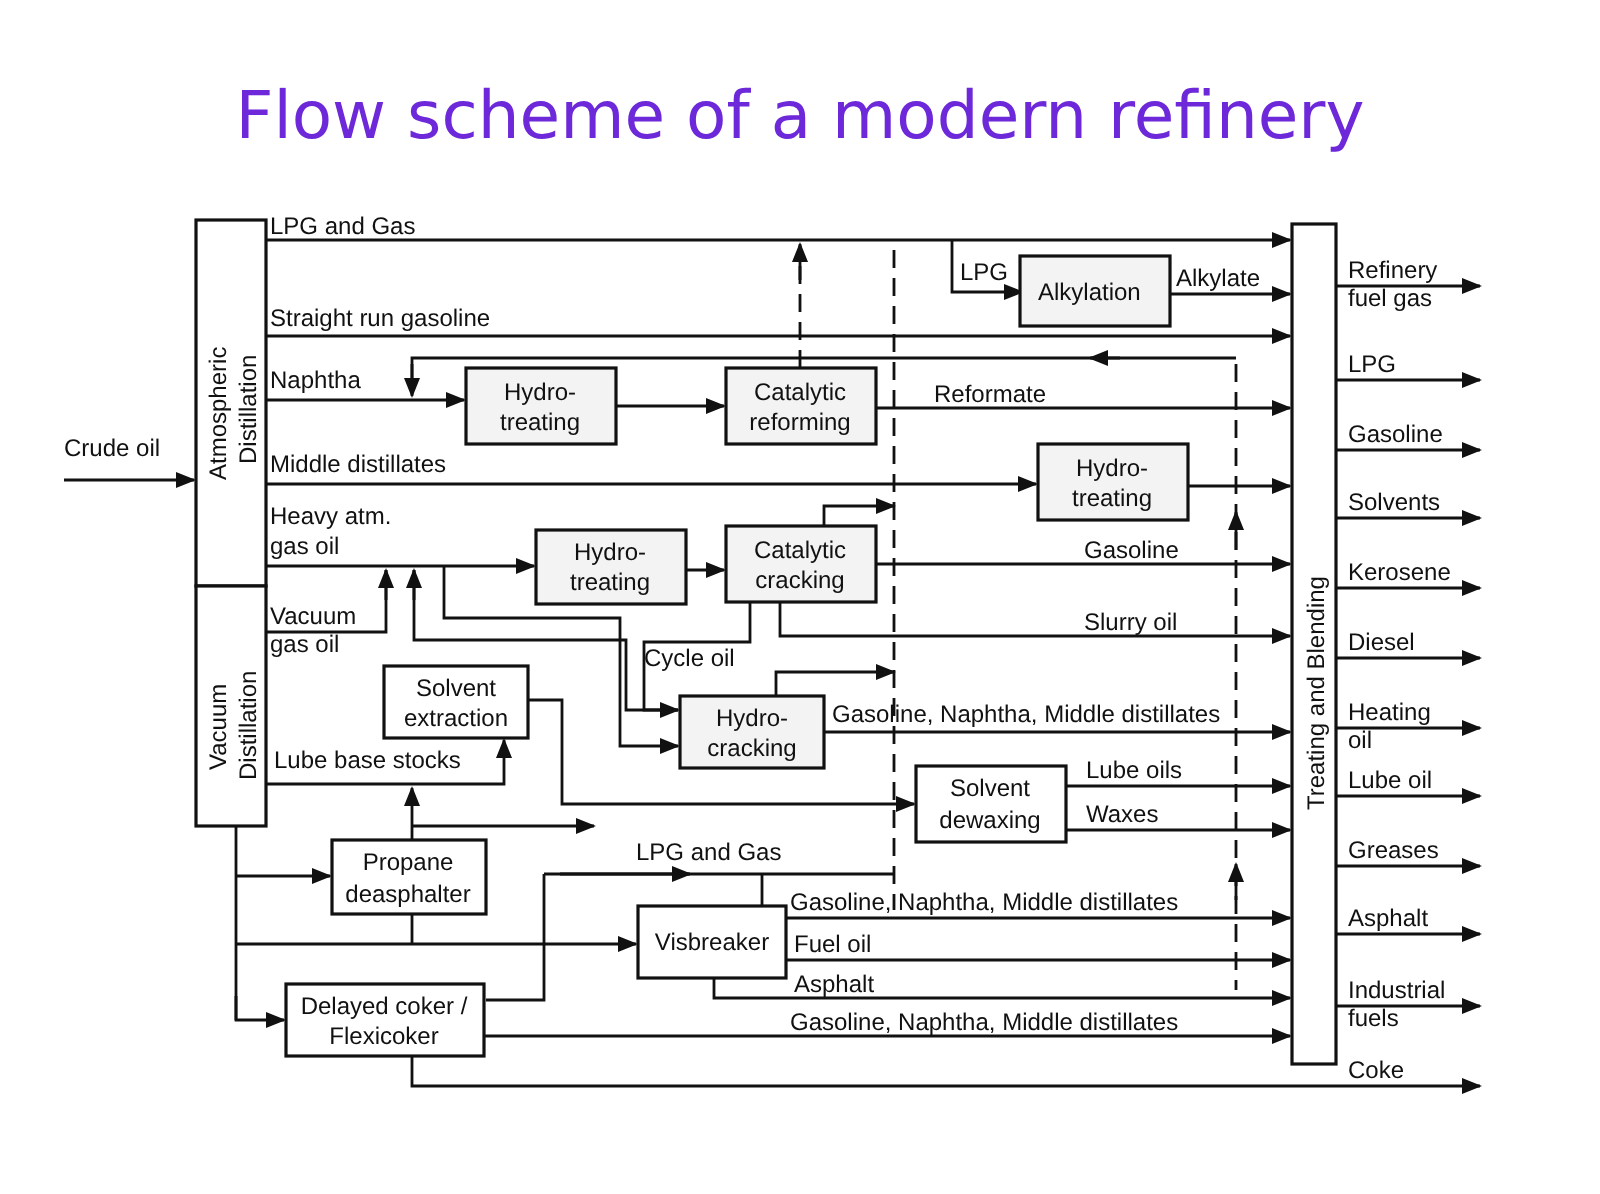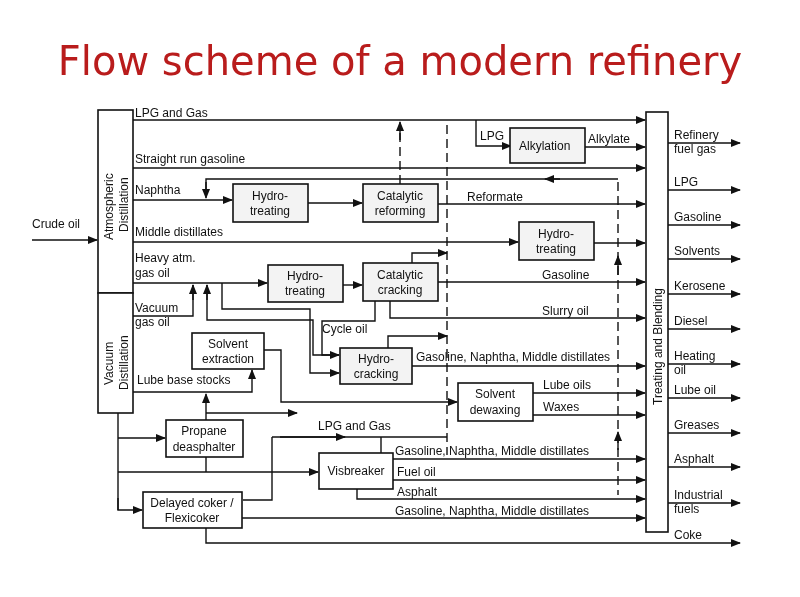--- a/index.html
+++ b/index.html
@@ -1,17 +1,17 @@
 <!DOCTYPE html>
 <html><head>
 <meta charset="utf-8">
 <style>
   html, body { margin:0; padding:0; background:#ffffff; }
   body { width:800px; height:597px; position:relative; overflow:hidden; font-family:"Liberation Sans", sans-serif; }
-  .title { position:absolute; left:0; top:38px; width:800px; text-align:center; font-family:"DejaVu Sans", sans-serif; font-size:40px; color:#b91c1c; letter-spacing:0px; }
+  .title { position:absolute; left:0; top:38px; width:800px; text-align:center; font-family:"DejaVu Sans", sans-serif; font-size:33px; color:#6d28d9; letter-spacing:0px; }
   svg { position:absolute; left:0; top:0; }
   svg text { font-family:"Liberation Sans", sans-serif; font-size:12px; fill:#111; }
   .ln { stroke:#111; stroke-width:1.4; fill:none; }
   .dash { stroke:#111; stroke-width:1.4; fill:none; stroke-dasharray:9 5; }
   .box { fill:#f3f3f3; stroke:#111; stroke-width:1.6; }
   .box2 { fill:#ffffff; stroke:#111; stroke-width:1.6; }
 </style>
 </head>
 <body>
 

